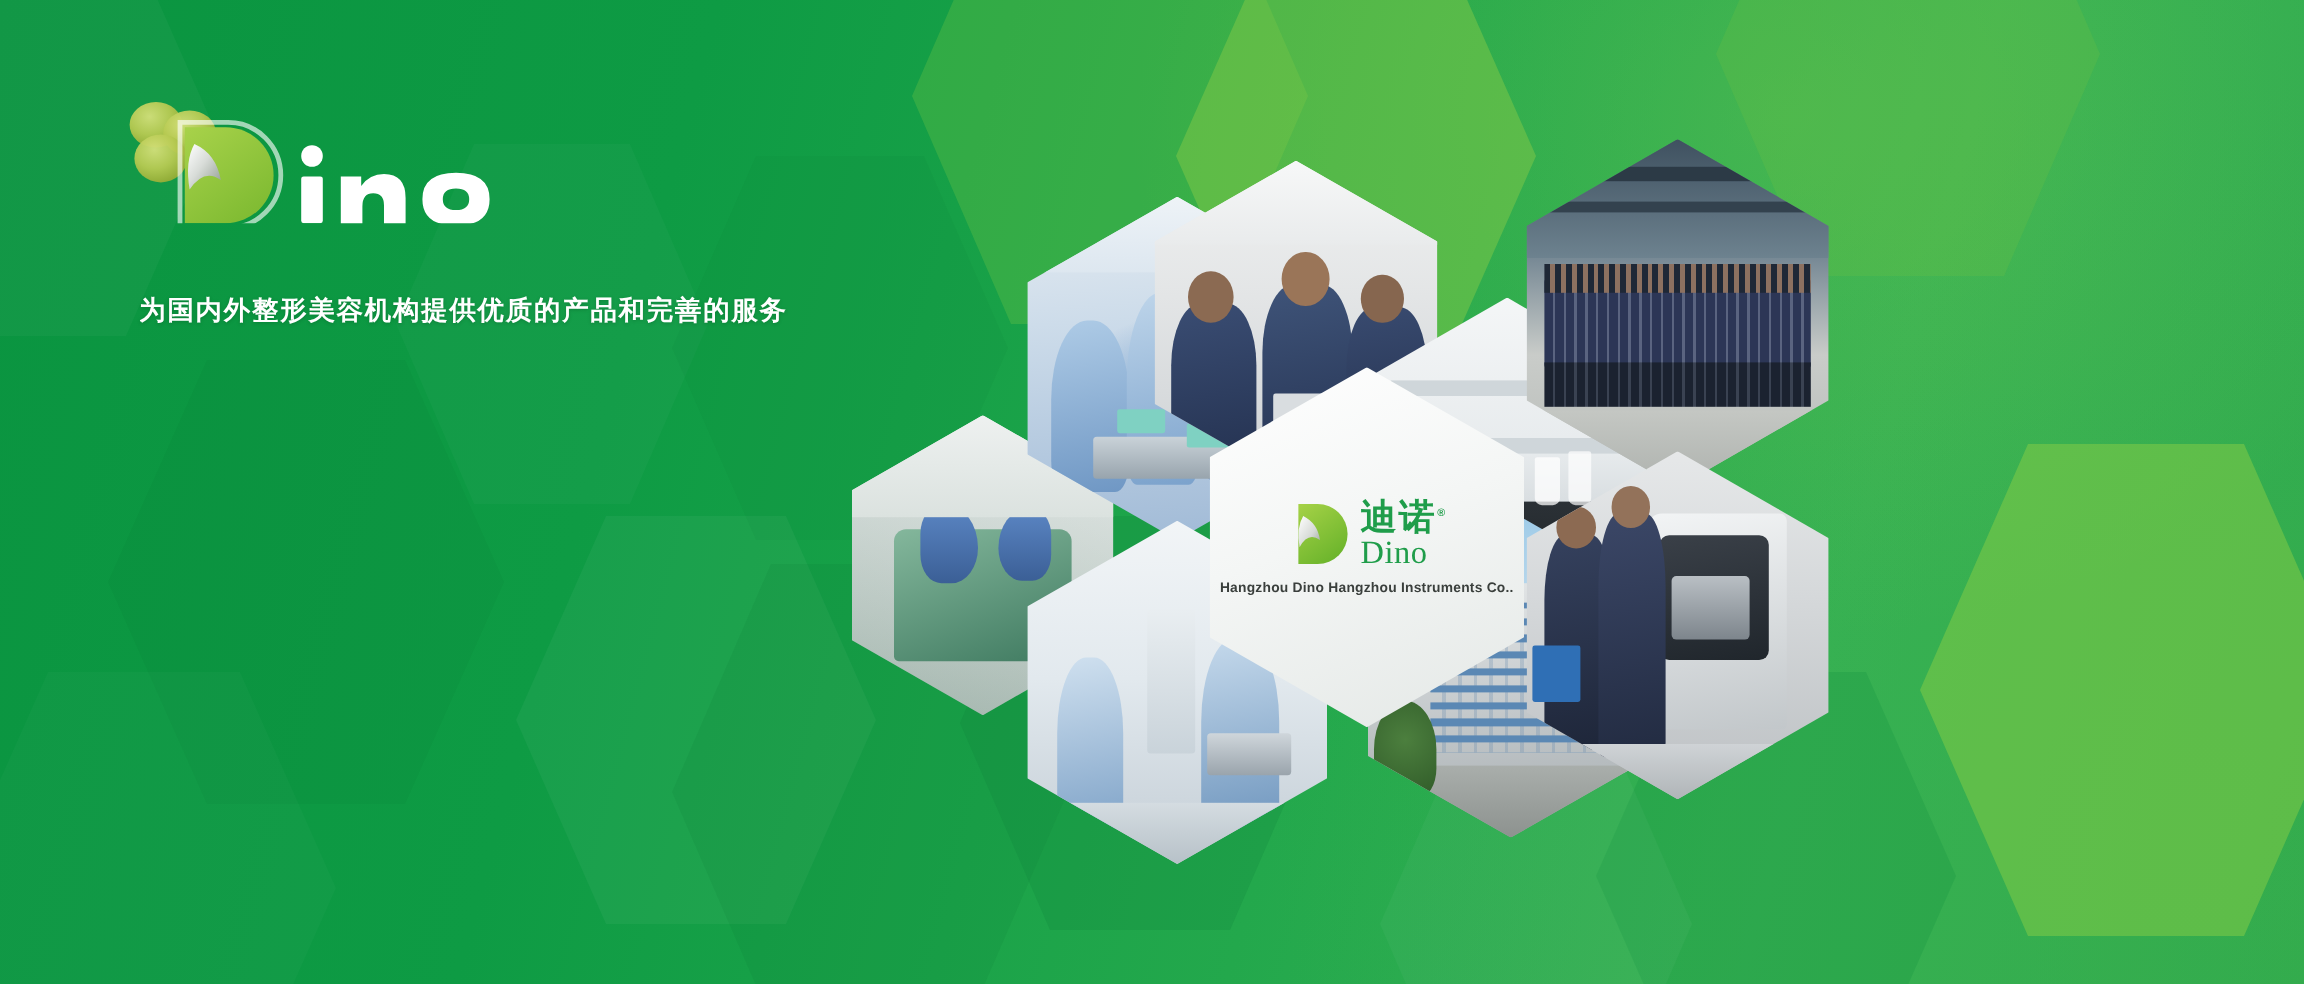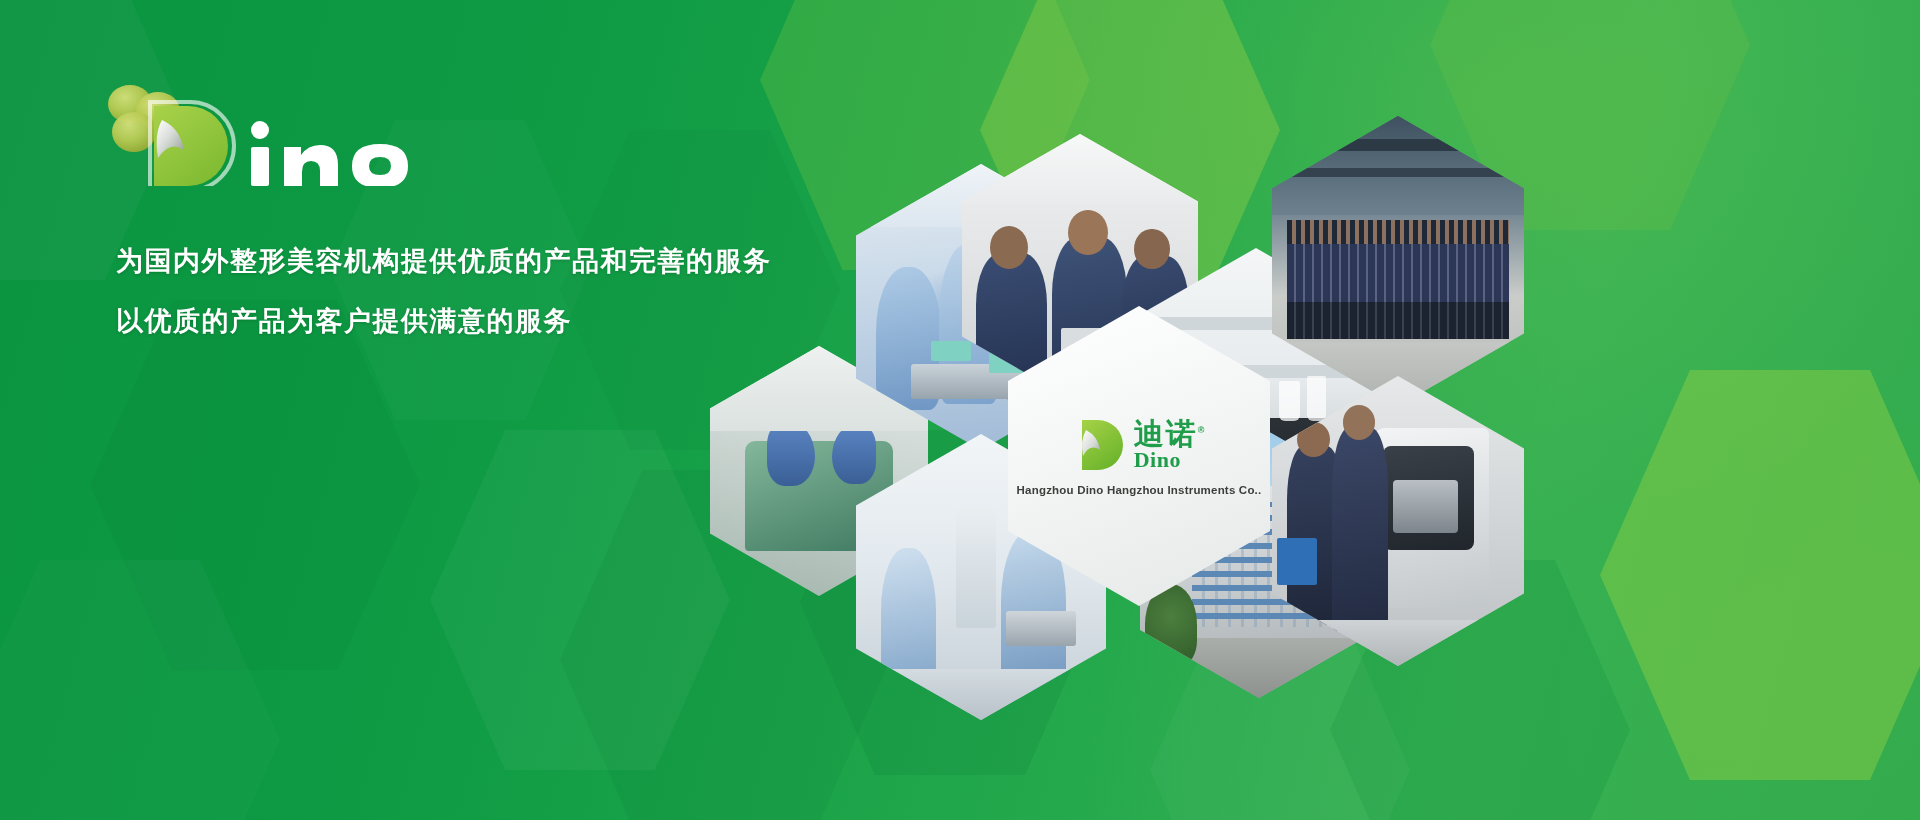--- a/index.html
+++ b/index.html
@@ -18,21 +18,21 @@
   }
   
   .bg-hex{position:absolute;clip-path:polygon(25% 0%,75% 0%,100% 50%,75% 100%,25% 100%,0% 50%);}
   .bg-layer{position:absolute;inset:0;pointer-events:none;}
   
   .copy{position:absolute;left:0;top:0;width:860px;height:820px;}
   .logo-wrap{position:absolute;left:92px;top:68px;width:340px;height:118px;}
   .logo-svg{display:block;}
   .headlines{position:absolute;left:116px;top:248px;}
   .headline{
-    color:#ffffff;font-size:27px;line-height:1;letter-spacing:1.5px;
+    color:#ffffff;font-size:22px;line-height:1;letter-spacing:1.5px;
     font-weight:700;margin:0 0 33px 0;white-space:nowrap;
     text-shadow:0 1px 3px rgba(0,60,20,0.28);
   }
   .headline:last-child{margin-bottom:0;}
   
   .cluster{position:absolute;left:660px;top:56px;width:1260px;height:760px;}
   .hex{
     position:absolute;
     clip-path:polygon(50% 0%,100% 25%,100% 75%,50% 100%,0% 75%,0% 25%);
     overflow:hidden;
@@ -42,21 +42,21 @@
   
   .hex-logo{
     background:linear-gradient(160deg,#ffffff 0%,#f4f6f5 45%,#e4e8e6 100%);
     display:flex;flex-direction:column;align-items:center;justify-content:center;
   }
   .hex-logo .mark{display:flex;align-items:center;gap:8px;margin-bottom:10px;}
   .hex-logo .cn{
     color:#1f9d4a;font-size:30px;font-weight:700;letter-spacing:2px;line-height:1;
   }
   .hex-logo .en{
-    color:#1f9d4a;font-size:22px;font-weight:700;line-height:1;
+    color:#1f9d4a;font-size:27px;font-weight:400;line-height:1;
     font-family:"Liberation Serif","DejaVu Serif",serif;letter-spacing:0.5px;
   }
   .hex-logo .reg{font-size:9px;vertical-align:super;}
   .hex-logo .company{
     color:#3a3f3c;font-size:11.5px;font-weight:700;letter-spacing:0.2px;white-space:nowrap;
   }
 </style>
 </head>
 <body>
 
@@ -115,21 +115,20 @@
           <rect x="159" y="79" width="18" height="39" rx="2"></rect>
           <path d="M192 79 h17 v8 q7 -10 19 -10 q18 0 18 20 v39 h-18 v-33 q0 -10 -9 -10 q-9 0 -9 11 v32 h-18 z"></path>
           <path d="M288 76 q28 0 28 22 q0 22 -28 22 q-28 0 -28 -22 q0 -22 28 -22 z
                    m0 13 q-11 0 -11 9 q0 9 11 9 q11 0 11 -9 q0 -9 -11 -9 z"></path>
         </g>
       </svg>
     </div>
 
     <div class="headlines">
       <p class="headline">为国内外整形美容机构提供优质的产品和完善的服务</p>
-      <p class="headline">以优质的产品为客户提供满意的服务</p>
     </div>
   </div>
 
   <div class="cluster">
 
     <div class="hex" style="left:50px;top:290px;width:218px;height:250px;">
       <div class="photo" style="background:
              linear-gradient(180deg,#dfe4e2 0%,#d2dad7 30%,#b9c6c0 100%);">
         <div class="shade" style="background:
           radial-gradient(ellipse 100px 70px at 48% 58%, #6fa98e 0%, rgba(111,169,142,0) 65%),

